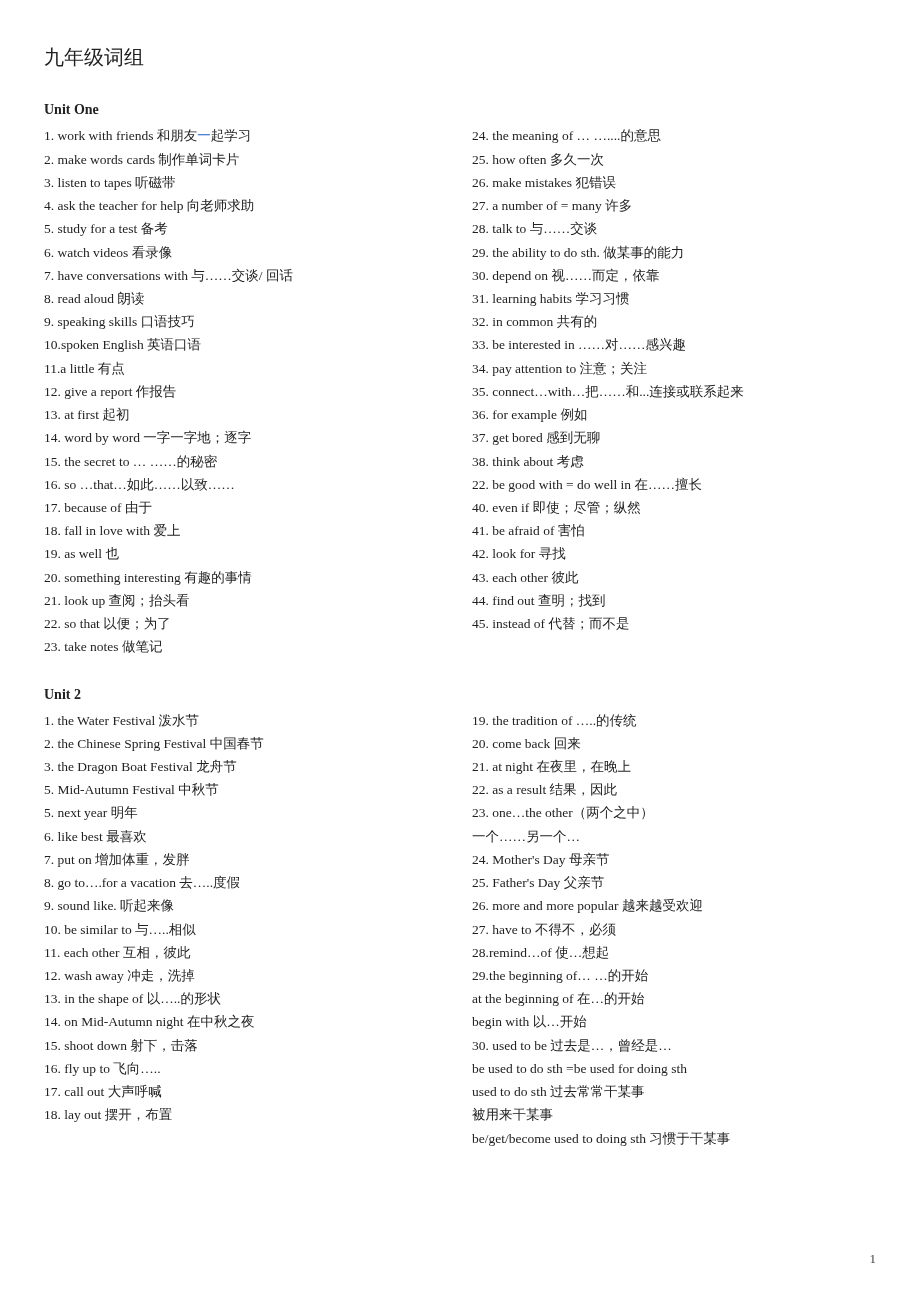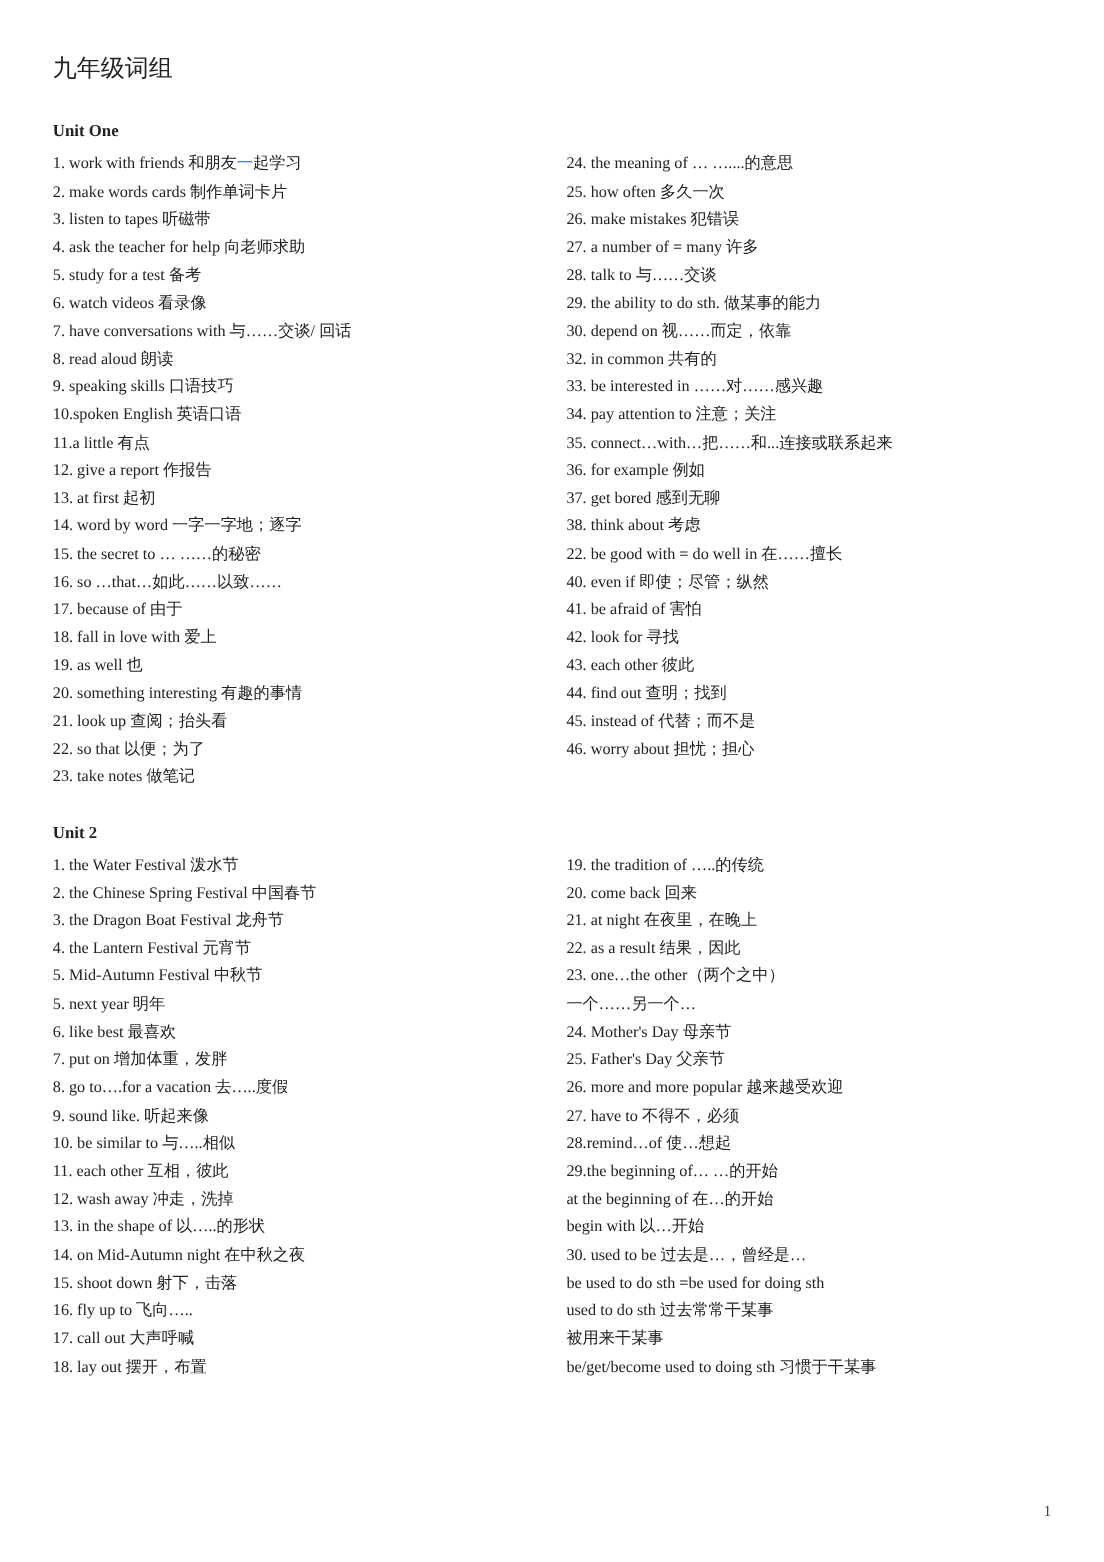--- a/index.html
+++ b/index.html
@@ -77,47 +77,46 @@
         <span class="item">23. take notes 做笔记</span>
       </div>
     <div class="col" id="unit1-right">
         <span class="item">24. the meaning of … …....的意思</span>
         <span class="item">25. how often 多久一次</span>
         <span class="item">26. make mistakes 犯错误</span>
         <span class="item">27. a number of = many 许多</span>
         <span class="item">28. talk to 与……交谈</span>
         <span class="item">29. the ability to do sth. 做某事的能力</span>
         <span class="item">30. depend on 视……而定，依靠</span>
+        <span class="item">31. learning habits 学习习惯</span>
         <span class="item">32. in common 共有的</span>
         <span class="item">33. be interested in ……对……感兴趣</span>
         <span class="item">34. pay attention to 注意；关注</span>
         <span class="item">35. connect…with…把……和...连接或联系起来</span>
         <span class="item">36. for example 例如</span>
         <span class="item">37. get bored 感到无聊</span>
         <span class="item">38. think about 考虑</span>
         <span class="item">22. be good with = do well in 在……擅长</span>
         <span class="item">40. even if 即使；尽管；纵然</span>
         <span class="item">41. be afraid of 害怕</span>
         <span class="item">42. look for 寻找</span>
         <span class="item">43. each other 彼此</span>
         <span class="item">44. find out 查明；找到</span>
         <span class="item">45. instead of 代替；而不是</span>
-        <span class="item">46. worry about 担忧；担心</span>
       </div>
   </div>
 </div>
 
 <div class="unit-section">
   <div class="unit-title">Unit 2</div>
   <div class="two-col">
     <div class="col" id="unit2-left">
         <span class="item">1. the Water Festival 泼水节</span>
         <span class="item">2. the Chinese Spring Festival 中国春节</span>
         <span class="item">3. the Dragon Boat Festival 龙舟节</span>
-        <span class="item">4. the Lantern Festival 元宵节</span>
         <span class="item">5. Mid-Autumn Festival 中秋节</span>
         <span class="item">5. next year 明年</span>
         <span class="item">6. like best 最喜欢</span>
         <span class="item">7. put on 增加体重，发胖</span>
         <span class="item">8. go to….for a vacation 去…..度假</span>
         <span class="item">9. sound like. 听起来像</span>
         <span class="item">10. be similar to 与…..相似</span>
         <span class="item">11. each other 互相，彼此</span>
         <span class="item">12. wash away 冲走，洗掉</span>
         <span class="item">13. in the shape of 以…..的形状</span>

